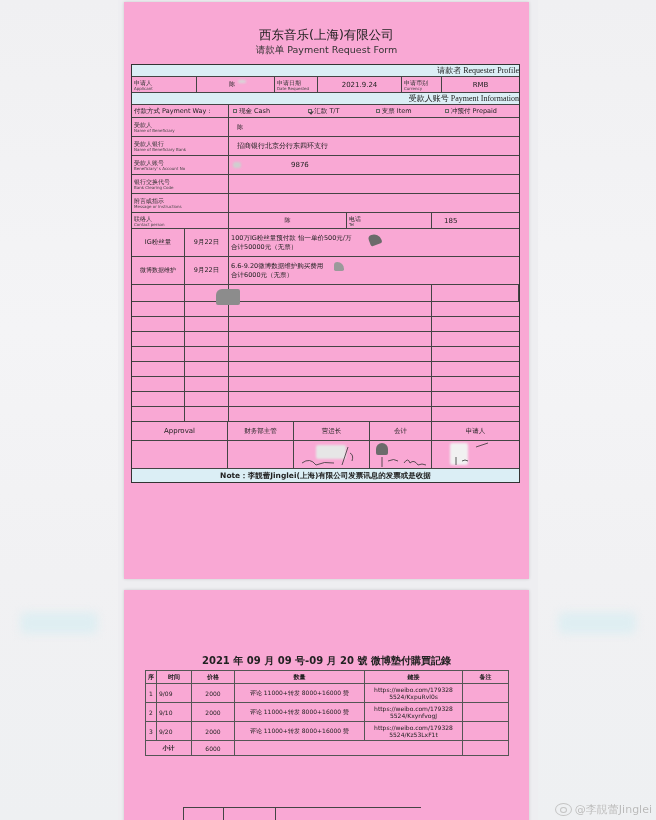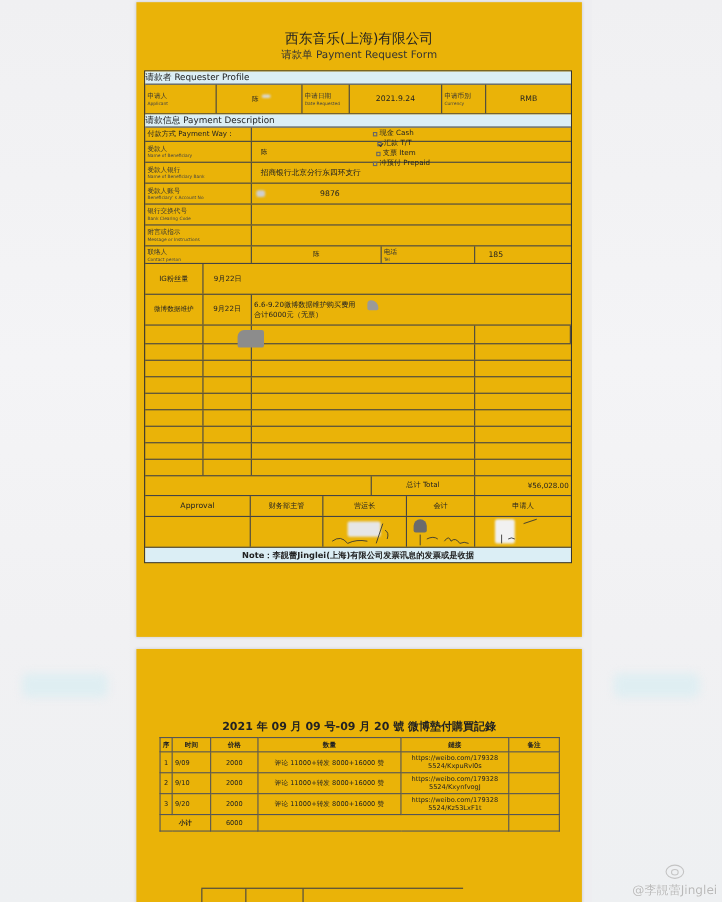--- a/index.html
+++ b/index.html
@@ -14,40 +14,41 @@
     position: absolute; top: 0; height: 820px; width: 118px;
     background: linear-gradient(180deg, #f0f0f2 0%, #f4f4f6 40%, #f1f1f3 70%, #eef0f2 100%);
   }
   .side-blur-left { left: 0; }
   .side-blur-right { right: 0; }
   .side-blur-left::after, .side-blur-right::after {
     content: ""; position: absolute; left: 20px; right: 20px; top: 612px; height: 22px;
     background: #dfeef2; filter: blur(4px); border-radius: 6px;
   }
   .page {
-    position: absolute; background: #eab308;
+    position: absolute; background: #f9a8d4;
     box-shadow: 0 0 3px rgba(0,0,0,0.15);
   }
   .page1 { left: 124px; top: 2px; width: 405px; height: 577px; }
   .page2 { left: 124px; top: 590px; width: 405px; height: 240px; }
 
   .company { position: absolute; top: 25px; left: 0; width: 100%; text-align: center; font-size: 12.5px; color: #222; }
   .form-title { position: absolute; top: 42px; left: 0; width: 100%; text-align: center; font-size: 9.5px; color: #333; }
 
   .form {
     position: absolute; left: 7px; top: 62px; width: 389px;
     border: 1.5px solid #333; font-size: 6px;
   }
   .row { display: flex; border-bottom: 1px solid #444; }
   .row:last-child { border-bottom: none; }
   .cell { border-right: 1px solid #444; padding: 1px 2px; display: flex; flex-direction: column; justify-content: center; }
   .cell:last-child { border-right: none; }
   .section-head {
-    background: #dbeef5; text-align: left; font-size: 8px; height: 12px; line-height: 12px;
+    background: #dbeef5; text-align: right; font-size: 8px; height: 12px; line-height: 12px;
     border-bottom: 1px solid #444;
+    font-family: Liberation Serif, serif;
   }
   .lbl-cn { font-size: 6px; line-height: 7px; color: #333; }
   .lbl-en { font-size: 4px; line-height: 5px; color: #444; }
   .val { font-size: 7px; color: #222; }
   .center { align-items: center; text-align: center; }
   .right { align-items: flex-end; text-align: right; }
 
   .pay-opts { display: flex; align-items: center; padding-left: 4px; gap: 0; font-size: 6.5px; }
   .pay-opt { width: 72px; display: flex; align-items: center; gap: 2px; }
   .box { display: inline-block; width: 4px; height: 4px; border: 0.8px solid #666; position: relative; }
@@ -67,37 +68,37 @@
     position: absolute; left: 21px; top: 80px; width: 364px;
     border-collapse: collapse; font-size: 6px;
   }
   .p2-table td, .p2-table th { border: 0.8px solid #555; padding: 1px 2px; text-align: center; height: 19px; font-weight: normal; }
   .p2-table th { height: 13px; font-weight: bold; }
   .p2-table .link { font-size: 6px; line-height: 7px; }
 
   .p3-stub { position: absolute; left: 183px; top: 807px; width: 238px; height: 13px; border-top: 1px solid #444; }
   .p3-stub span { position: absolute; top: 0; width: 1px; height: 13px; background: #444; }
 
-  .watermark { position: absolute; right: 4px; bottom: 3px; font-size: 11px; color: #b9b9b9; display: flex; align-items: center; gap: 3px; text-shadow: 0 0 1px #fff; flex-direction: column; }
+  .watermark { position: absolute; right: 4px; bottom: 3px; font-size: 11px; color: #b9b9b9; display: flex; align-items: center; gap: 3px; text-shadow: 0 0 1px #fff; }
   .weibo-icon { width: 17px; height: 13px; border: 1.5px solid #c4c4c4; border-radius: 50%; position: relative; }
   .weibo-icon::after { content: ""; position: absolute; left: 4px; top: 3px; width: 5px; height: 4px; border: 1px solid #c4c4c4; border-radius: 50%; }
 </style>
 </head>
 <body>
 
 <div class="side-blur-left"></div>
 <div class="side-blur-right"></div>
 
 <div class="page page1">
   <div class="company">西东音乐(上海)有限公司</div>
   <div class="form-title">请款单 Payment Request Form</div>
 
   <div class="form">
     <div class="section-head">请款者 Requester Profile</div>
-    <div class="row" style="height:27px">
+    <div class="row" style="height:16px">
       <div class="cell" style="width:65px">
         <span class="lbl-cn">申请人</span>
         <span class="lbl-en">Applicant</span>
       </div>
       <div class="cell" style="width:78px; padding-left:32px; flex-direction:row; justify-content:flex-start; align-items:center; gap:3px">
         <span class="val" style="font-size:6px">陈</span>
         <span class="blur" style="width:8px;height:3px;margin-top:-6px"></span>
       </div>
       <div class="cell" style="width:43px">
         <span class="lbl-cn">申请日期</span>
@@ -108,25 +109,25 @@
       </div>
       <div class="cell" style="width:40px">
         <span class="lbl-cn">申请币别</span>
         <span class="lbl-en">Currency</span>
       </div>
       <div class="cell center" style="flex:1">
         <span class="val">RMB</span>
       </div>
     </div>
 
-    <div class="section-head">请款信息 Payment Description</div>
+    <div class="section-head">受款人账号 Payment Information</div>
 
     <div class="row" style="height:13px">
       <div class="cell" style="width:97px; font-size:6.5px">付款方式 Payment Way :</div>
-      <div class="cell pay-opts" style="flex:1; flex-direction:column; justify-content:space-between">
+      <div class="cell pay-opts" style="flex:1; flex-direction:row; justify-content:space-between">
         <span class="pay-opt">
             <span class="box"></span>
             <span>现金 Cash</span>
           </span>
         <span class="pay-opt" style="width:64px">
             <span class="box checked"></span>
             <span>汇款 T/T</span>
           </span>
         <span class="pay-opt" style="width:66px">
             <span class="box"></span>
@@ -201,20 +202,25 @@
       <div class="cell" style="flex:1; padding-left:12px">
         <span class="val">185</span>
       </div>
     </div>
 
     <div class="items-table">
 
       <div class="row" style="height:28px">
         <div class="cell center" style="width:53px">IG粉丝量</div>
         <div class="cell center" style="width:44px">9月22日</div>
+        <div class="cell" style="width:203px; position:relative">
+          <span>100万IG粉丝量预付款 怡一单价500元/万</span>
+          <span>合计50000元（无票）</span>
+          <span class="redact" style="position:absolute;left:140px;top:5px;width:12px;height:11px;transform:rotate(-20deg)"></span>
+        </div>
       </div>
 
       <div class="row" style="height:28px">
         <div class="cell center" style="width:53px; font-size:6px">微博数据维护</div>
         <div class="cell center" style="width:44px">9月22日</div>
         <div class="cell" style="width:203px; position:relative">
           <span>6.6-9.20微博数据维护购买费用</span>
           <span>合计6000元（无票）</span>
           <span class="redact" style="position:absolute;left:105px;top:5px;width:10px;height:9px;background:#9a9a9a"></span>
         </div>
@@ -269,25 +275,20 @@
           <div class="cell" style="width:203px"></div>
           <div class="cell" style="flex:1"></div>
         </div>
       <div class="row empty-row">
           <div class="cell" style="width:53px"></div>
           <div class="cell" style="width:44px"></div>
           <div class="cell" style="width:203px"></div>
           <div class="cell" style="flex:1"></div>
         </div>
 
-      <div class="row" style="height:18px">
-        <div class="cell" style="width:206px"></div>
-        <div class="cell center" style="width:94px; font-size:6.5px">总计 Total</div>
-        <div class="cell right" style="flex:1; font-size:6.5px">¥56,028.00</div>
-      </div>
 
       <div class="row" style="height:19px">
         <div class="cell center" style="width:96px; font-size:7px">Approval</div>
         <div class="cell center" style="width:66px">财务部主管</div>
         <div class="cell center" style="width:76px">营运长</div>
         <div class="cell center" style="width:62px">会计</div>
         <div class="cell center" style="flex:1">申请人</div>
       </div>
 
       <div class="row sig-area">

